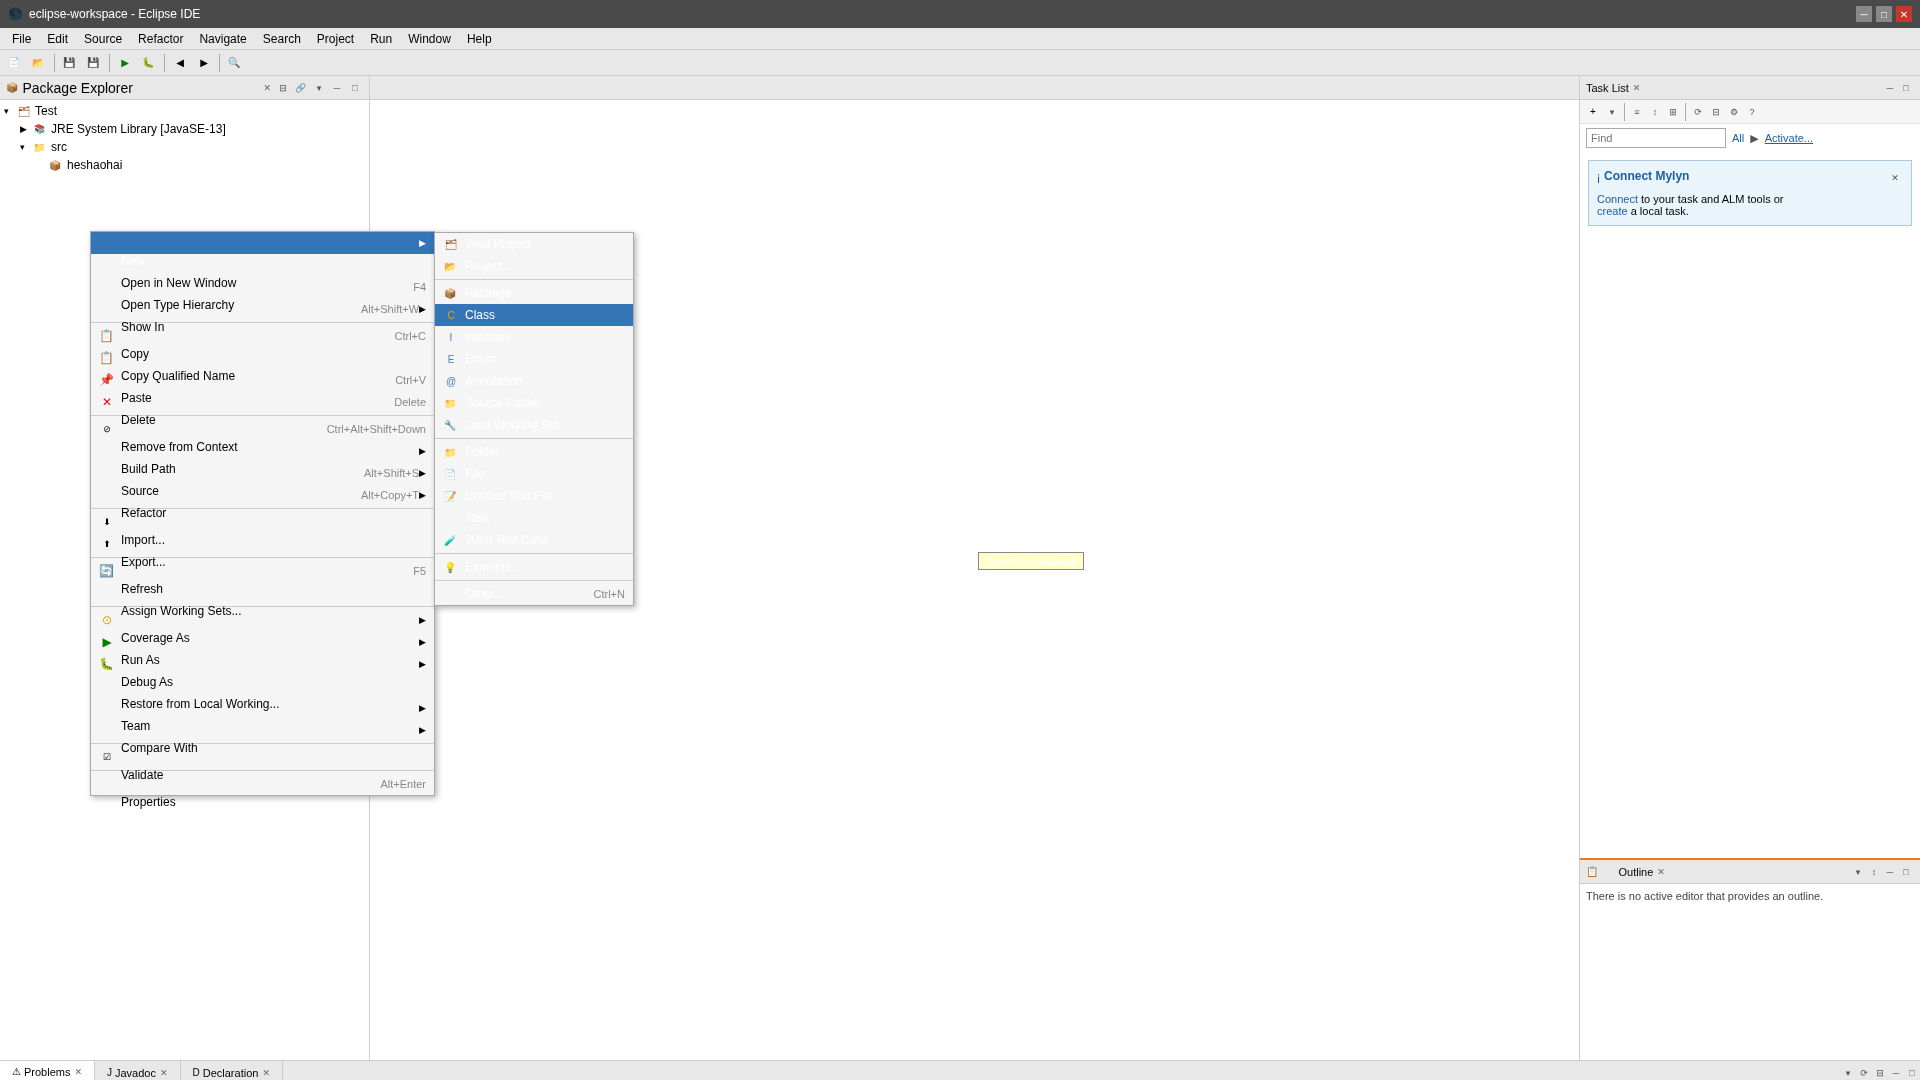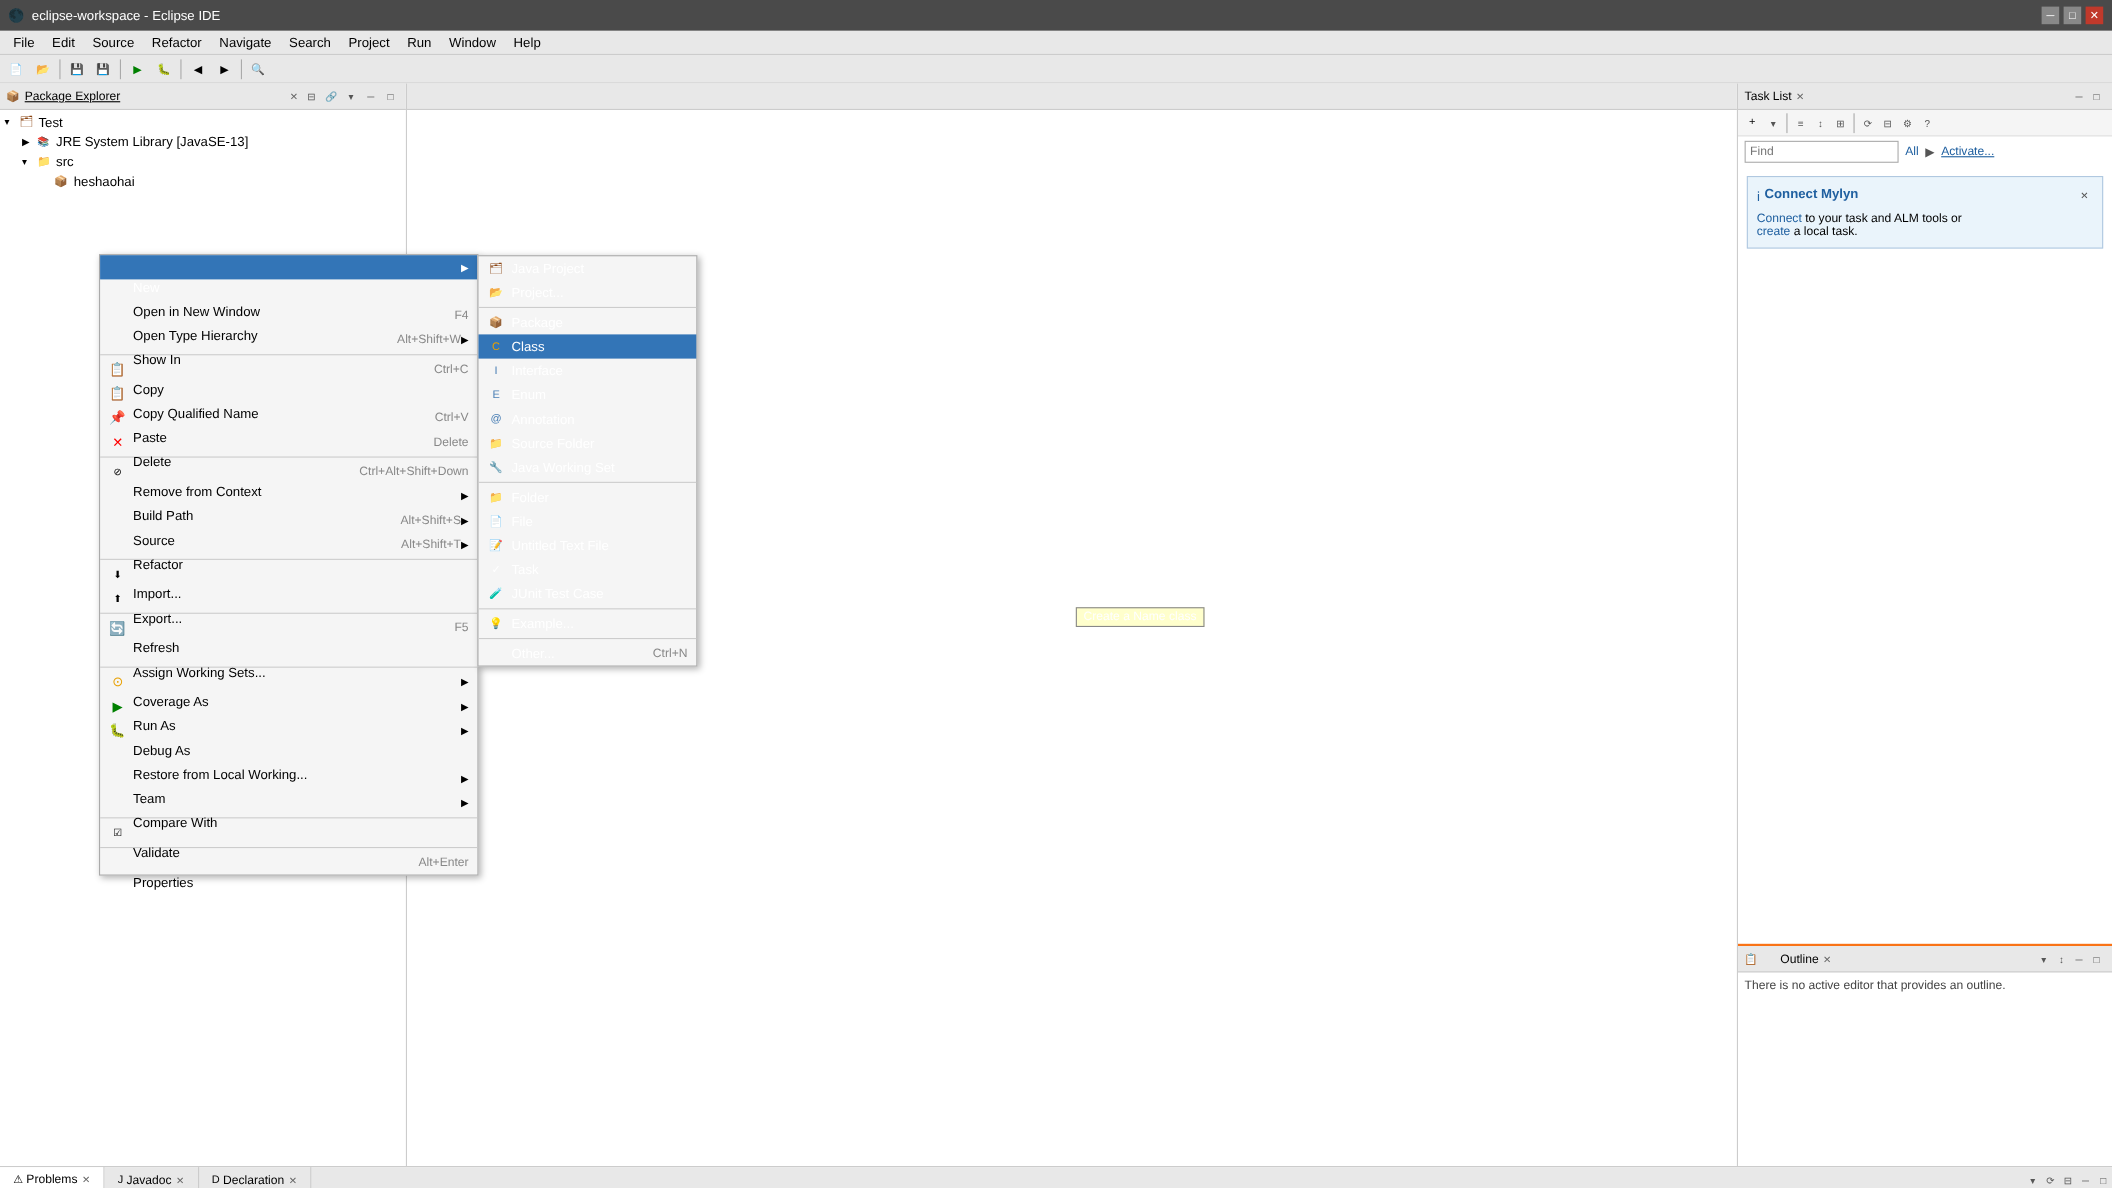--- a/index.html
+++ b/index.html
@@ -89,21 +89,21 @@
     .panel-header {
       background: #e8e8e8;
       border-bottom: 1px solid #ccc;
       height: 24px;
       display: flex;
       align-items: center;
       padding: 0 6px;
       font-size: 11px;
       gap: 4px;
     }
-    .panel-header-title { font-size: 11px; flex: 1; text-decoration: underline; }
+    .panel-header-title { font-size: 14px; flex: 1; }
     .panel-header-icons { display: flex; gap: 2px; }
     .panel-icon-btn {
       width: 16px; height: 16px;
       cursor: pointer;
       display: flex; align-items: center; justify-content: center;
       font-size: 9px;
       color: #555;
     }
 
     .tree-area {
@@ -387,21 +387,21 @@
           <div class="sub-separator"></div>
           <div class="sub-item">
             <span class="sub-icon" style="color:#4a7fb5;">📦</span>
             <span>Package</span>
           </div>
           <div class="sub-item highlighted" style="position:relative;">
             <span class="sub-icon" style="color:#e8a000;">C</span>
             <span>Class</span>
 
             <div class="class-tooltip">
-              <span>Create a Name class</span>
+              <span>Create a Java task</span>
             </div>
           </div>
           <div class="sub-item">
             <span class="sub-icon" style="color:#4a7fb5;">I</span>
             <span>Interface</span>
           </div>
           <div class="sub-item">
             <span class="sub-icon" style="color:#4a7fb5;">E</span>
             <span>Enum</span>
           </div>
@@ -505,21 +505,21 @@
       </div>
       <div class="ctx-item">
         <span class="ctx-icon"></span>
         <span class="ctx-label">Source</span>
         <span class="ctx-shortcut">Alt+Shift+S</span>
         <span class="ctx-arrow">▶</span>
       </div>
       <div class="ctx-item">
         <span class="ctx-icon"></span>
         <span class="ctx-label">Refactor</span>
-        <span class="ctx-shortcut">Alt+Shift+T</span>
+        <span class="ctx-shortcut">Alt+Copy+T</span>
         <span class="ctx-arrow">▶</span>
       </div>
 
       <div class="ctx-separator"></div>
 
       <div class="ctx-item">
         <span class="ctx-icon" style="font-size:9px;">⬇</span>
         <span class="ctx-label">Import...</span>
       </div>
       <div class="ctx-item">

